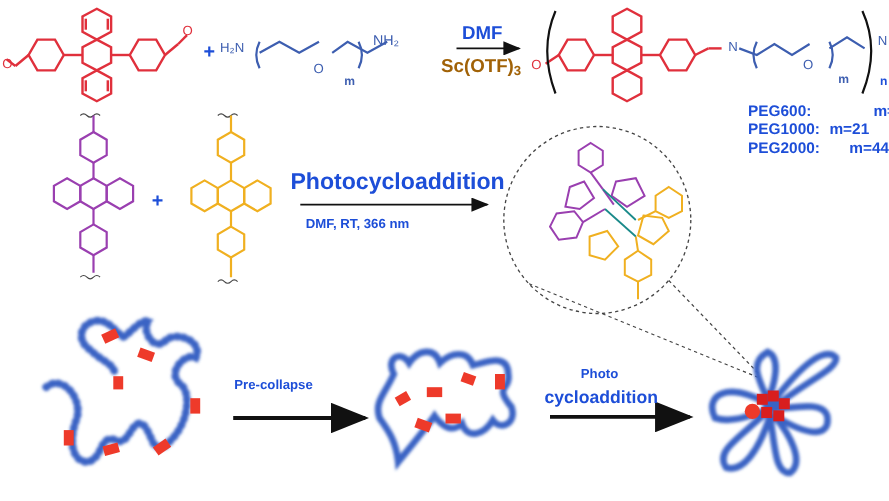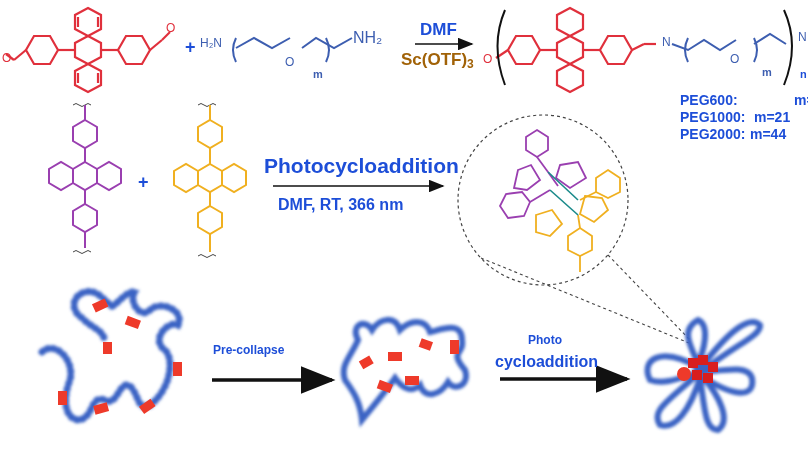--- a/index.html
+++ b/index.html
@@ -186,21 +186,21 @@
     <rect x="703" y="373" width="10" height="10"></rect>
     <circle cx="684" cy="374" r="7" fill="#ee3a2a"></circle>
   </g>
 </svg>
 
 
 <div class="lbl" style="left:185px;top:37px;font-size:18px;">+</div>
 <div class="lbl" style="left:200px;top:36px;font-size:12px;font-weight:normal;color:#3d5eb0;text-align:right;">H₂N</div>
 <div class="lbl" style="left:285px;top:55px;font-size:12px;font-weight:normal;color:#3d5eb0;">O</div>
 <div class="lbl" style="left:313px;top:68px;font-size:11px;color:#3d5eb0;">m</div>
-<div class="lbl" style="left:353px;top:29px;font-size:16px;font-weight:normal;color:#3d5eb0;">NH₂</div>
+<div class="lbl" style="left:339px;top:29px;font-size:13px;font-weight:normal;color:#3d5eb0;">NH₂</div>
 
 <div class="lbl" style="left:420px;top:20px;font-size:17px;">DMF</div>
 <div class="lbl" style="left:401px;top:50px;font-size:17px;font-weight:normal;color:#a16207;"><span style="font-weight:bold">Sc(OTF)</span><span class="sub" style="font-weight:bold">3</span></div>
 
 <div class="lbl" style="left:483px;top:52px;font-size:12px;font-weight:normal;color:#e0303c;">O</div>
 <div class="lbl" style="left:662px;top:35px;font-size:12px;font-weight:normal;color:#3d5eb0;">N</div>
 <div class="lbl" style="left:730px;top:52px;font-size:12px;font-weight:normal;color:#3d5eb0;">O</div>
 <div class="lbl" style="left:762px;top:66px;font-size:11px;color:#3d5eb0;">m</div>
 <div class="lbl" style="left:800px;top:68px;font-size:11px;">n</div>
 <div class="lbl" style="left:798px;top:30px;font-size:12px;font-weight:normal;color:#3d5eb0;">N</div>
@@ -208,26 +208,26 @@
 <div style="position:absolute;left:680px;top:92px;">
   <div style="display:flex;height:17px;gap:44px;">
         <span class="lbl" style="position:static;width:70px;font-size:14px;">PEG600:</span>
         <span class="lbl" style="position:static;font-size:14px;">m=12</span>
       </div>
   <div style="display:flex;height:17px;">
         <span class="lbl" style="position:static;width:74px;font-size:14px;">PEG1000:</span>
         <span class="lbl" style="position:static;font-size:14px;">m=21</span>
       </div>
   <div style="display:flex;height:17px;">
-        <span class="lbl" style="position:static;width:70px;font-size:14px;">PEG2000:</span>
+        <span class="lbl" style="position:static;width:92px;font-size:14px;">PEG2000:</span>
         <span class="lbl" style="position:static;font-size:14px;">m=44</span>
       </div>
 </div>
 
 <div class="lbl" style="left:138px;top:172px;font-size:18px;">+</div>
 <div class="lbl" style="left:264px;top:154px;font-size:21px;">Photocycloaddition</div>
-<div class="lbl" style="left:278px;top:196px;font-size:16px;">DMF, RT, 366 nm</div>
+<div class="lbl" style="left:278px;top:196px;font-size:12px;">DMF, RT, 366 nm</div>
 
 <div class="lbl" style="left:213px;top:343px;font-size:12px;">Pre-collapse</div>
 <div class="lbl" style="left:528px;top:333px;font-size:12px;">Photo</div>
 <div class="lbl" style="left:495px;top:353px;font-size:16px;">cycloaddition</div>
 
 </div>
 
 </body></html>

